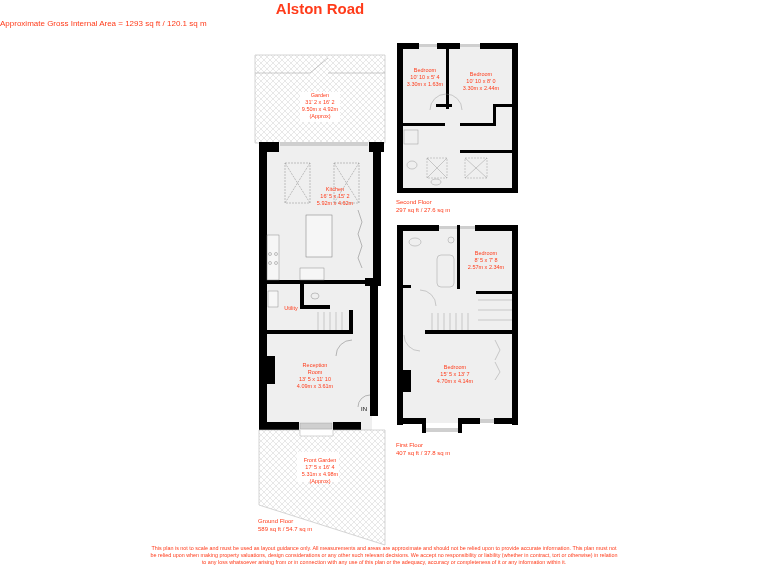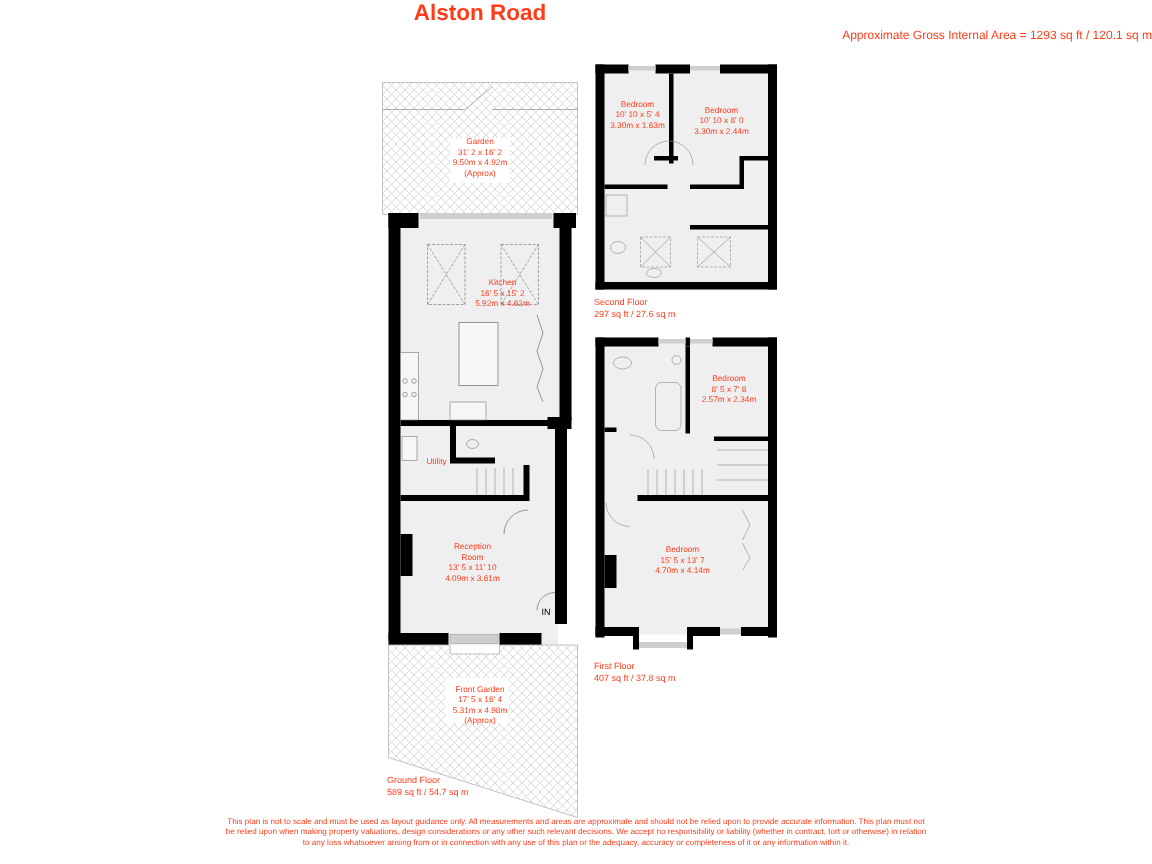--- a/index.html
+++ b/index.html
@@ -1,20 +1,20 @@
 <!DOCTYPE html>
 <html><head>
 <meta charset="utf-8">
 <style>
   html, body { margin:0; padding:0; background:#ffffff; }
   body { width:768px; height:576px; position:relative; overflow:hidden;
          font-family:"Liberation Sans", sans-serif; }
   .title { position:absolute; left:0; width:640px; top:0; text-align:center;
            color:#ff3b1a; font-weight:bold; font-size:15px; }
-  .subtitle { position:absolute; left:0; width:768px; top:19px; text-align:right;
+  .subtitle { position:absolute; left:0; width:768px; top:19px; text-align:left;
               color:#ff3b1a; font-size:8px; }
   svg.plan { position:absolute; left:0; top:0; }
   .lbl { position:absolute; color:#ff3b1a; font-size:5.5px; line-height:7px; text-align:center; }
   .floorlbl { position:absolute; color:#ff3b1a; font-size:6px; line-height:8px; text-align:left; }
   .disclaimer { position:absolute; left:150px; width:468px; top:545px; text-align:center;
                 color:#ff3b1a; font-size:5.4px; line-height:7px; }
 </style>
 </head>
 <body>
 

